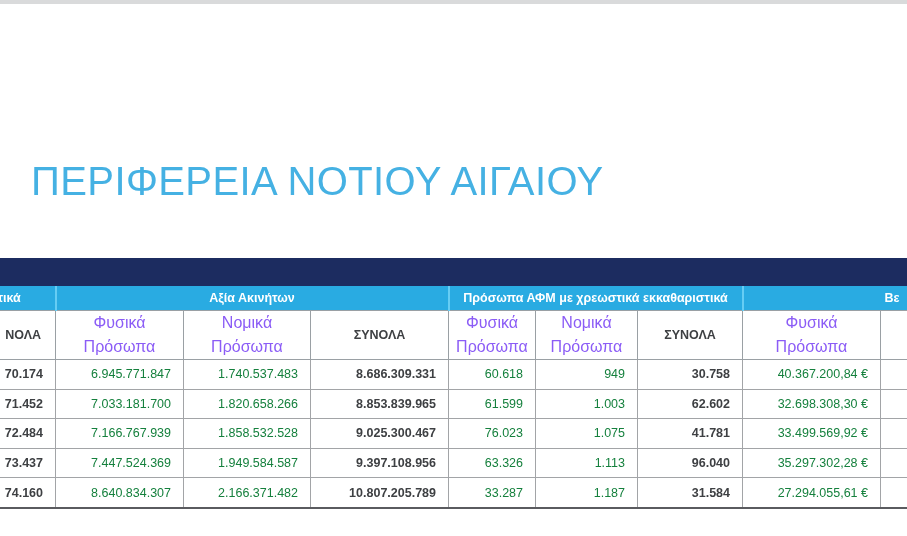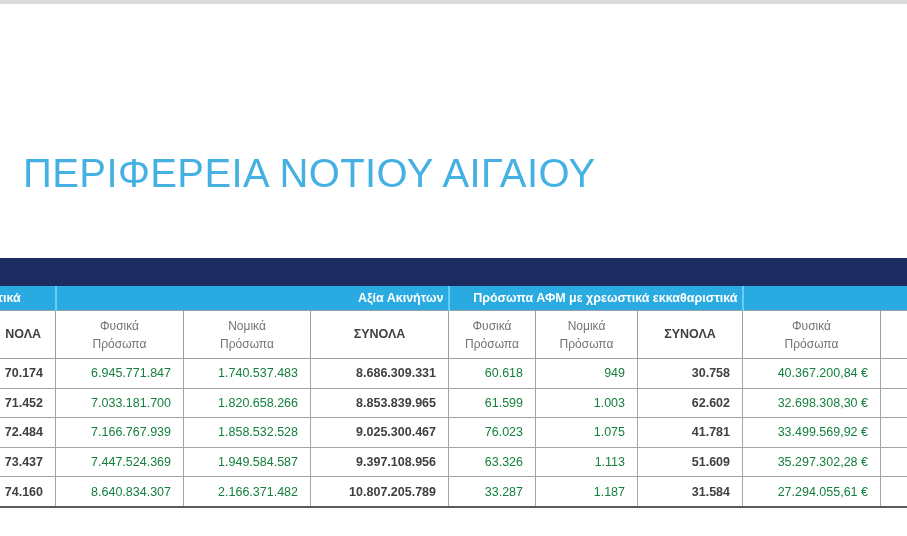--- a/index.html
+++ b/index.html
@@ -10,21 +10,21 @@
     position: relative;
     font-family: "Liberation Sans", sans-serif;
   }
   .top-strip {
     position: absolute; top: 0; left: 0;
     width: 907px; height: 4px;
     background: #d9dadb;
   }
   .page-title {
     position: absolute; left: 19px; top: 148px;
-    margin: 4px;
+    margin: 12px;
     font-size: 40px; line-height: 42px;
     font-weight: 400;
     letter-spacing: 0.4px;
     color: #45b1e3;
     white-space: nowrap;
   }
   .table-wrap {
     position: absolute; top: 258px; left: -65px;
     width: 1105px;
   }
@@ -41,36 +41,36 @@
     padding: 0;
   }
   
   tr.group-row th {
     background: #29abe2;
     color: #ffffff;
     font-weight: bold;
     font-size: 12.5px;
     height: 24px;
     padding: 0 4px;
-    text-align: right;
+    text-align: center;
     border-bottom: 1px solid #9aa0a4;
     white-space: nowrap;
     overflow: visible;
   }
   tr.group-row th + th { border-left: 2px solid #66cdf4; }
   tr.group-row th.g-left {
     text-align: left;
     padding-left: 62px; 
   }
   
   tr.sub-row th {
     background: #ffffff;
-    color: #737373;
+    color: #8b5cf6;
     font-weight: normal;
-    font-size: 12px;
+    font-size: 16px;
     line-height: 1.5;
     height: 47px;
     vertical-align: middle;
     text-align: center;
     border: 1px solid #9aa0a4;
     white-space: pre-line;
     padding: 0 4px;
   }
   tr.sub-row th.totals {
     font-weight: bold;
@@ -184,21 +184,21 @@
           <td>33.499.569,92 €</td>
           <td></td>
         </tr>
         <tr>
           <td class="b">73.437</td>
           <td>7.447.524.369</td>
           <td>1.949.584.587</td>
           <td class="b">9.397.108.956</td>
           <td>63.326</td>
           <td>1.113</td>
-          <td class="b">51.609</td>
+          <td class="b">96.040</td>
           <td>35.297.302,28 €</td>
           <td></td>
         </tr>
         <tr>
           <td class="b">74.160</td>
           <td>8.640.834.307</td>
           <td>2.166.371.482</td>
           <td class="b">10.807.205.789</td>
           <td>33.287</td>
           <td>1.187</td>

